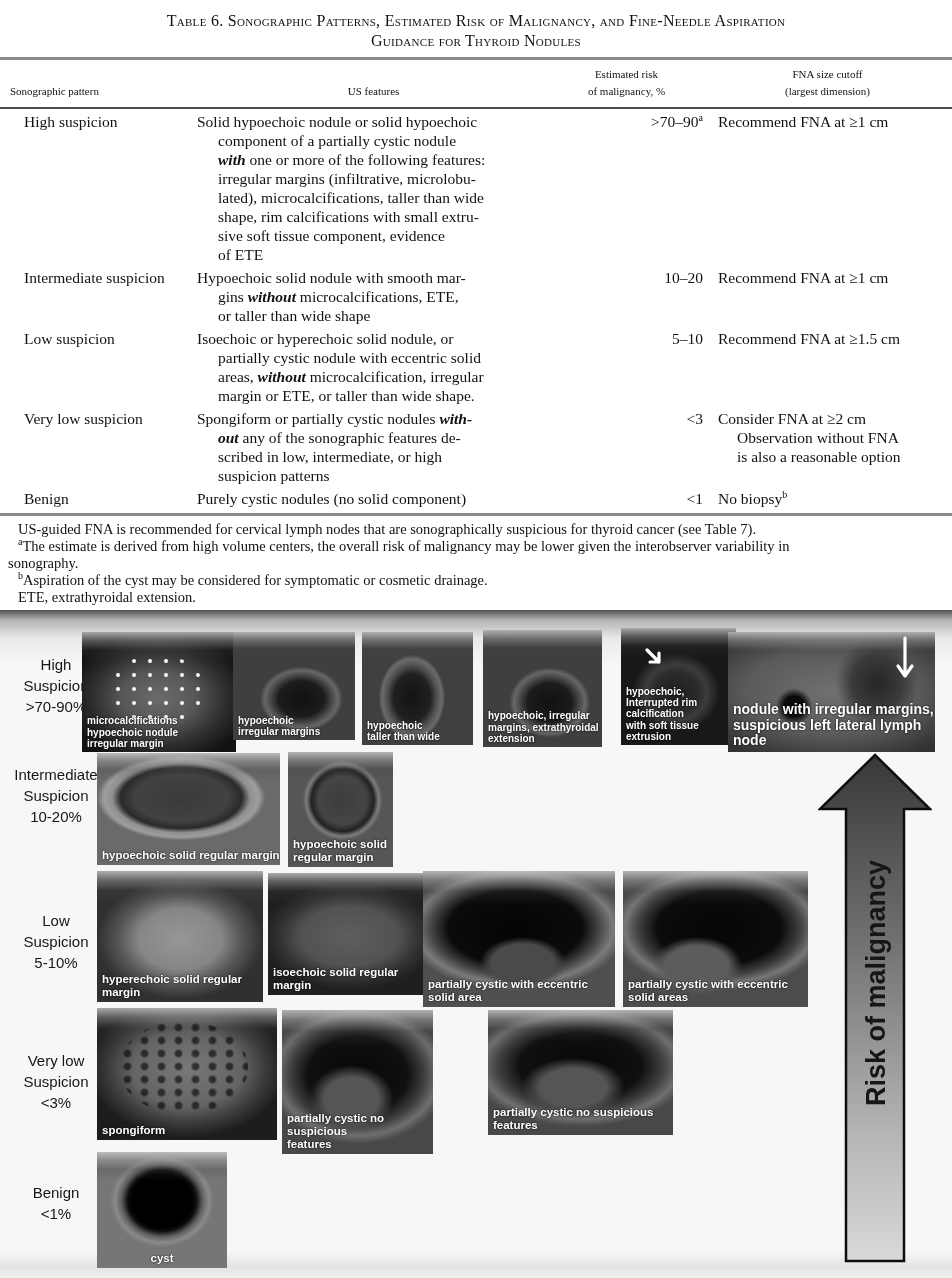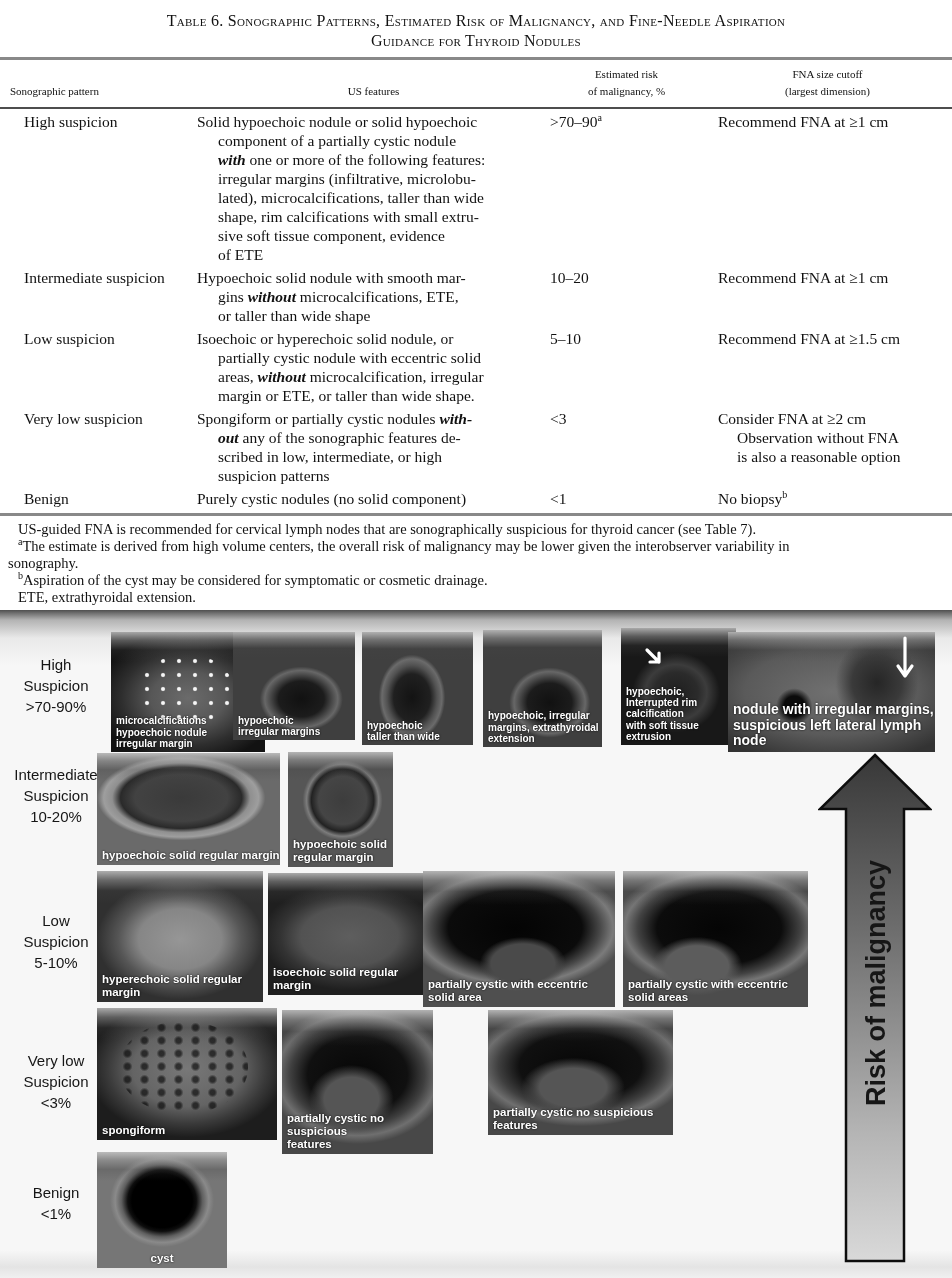--- a/index.html
+++ b/index.html
@@ -17,21 +17,21 @@
   .grid{display:grid;grid-template-columns:197px 353px 153px 1fr;}
   .thead{align-items:end;padding:6px 0 7px 0;}
   .th{font-size:11px;line-height:17px;}
   .th.c1{padding-left:10px;}
   .th.c2,.th.c3,.th.c4{text-align:center;}
 
   .tbody{margin-top:3px;}
   .trow{font-size:15.5px;line-height:19px;margin-bottom:4px;}
   .cell-c1{padding-left:24px;}
   .cell-c2 .line:not(:first-child){padding-left:21px;}
-  .cell-c3{text-align:left;}
+  .cell-c3{text-align:right;}
   .cell-c4{padding-left:15px;}
   .cell-c4 .line:not(:first-child){padding-left:19px;}
   .bi{font-weight:bold;font-style:italic;}
   sup{font-size:10px;line-height:0;vertical-align:super;}
 
   .footnotes{padding-top:5px;font-size:14.5px;line-height:17px;}
   .fn{padding-left:8px;white-space:nowrap;}
   .fn.indent{text-indent:10px;}
 
   
@@ -206,21 +206,21 @@
 10-20%</div>
     <div class="rowlab" style="top:300px">Low
 Suspicion
 5-10%</div>
     <div class="rowlab" style="top:440px">Very low
 Suspicion
 &lt;3%</div>
     <div class="rowlab" style="top:572px">Benign
 &lt;1%</div>
 
-    <div class="us v-speck" style="left:111px;top:22px;width:154px;height:120px">
+    <div class="us v-speck" style="left:82px;top:22px;width:154px;height:120px">
       <div class="dots"></div>
       <div class="cap">microcalcifications
 hypoechoic nodule
 irregular margin</div>
     </div>
     <div class="us v-nod" style="left:233px;top:22px;width:122px;height:108px">
       <div class="cap">hypoechoic
 irregular margins</div>
     </div>
     <div class="us v-nod2" style="left:362px;top:22px;width:111px;height:113px">

